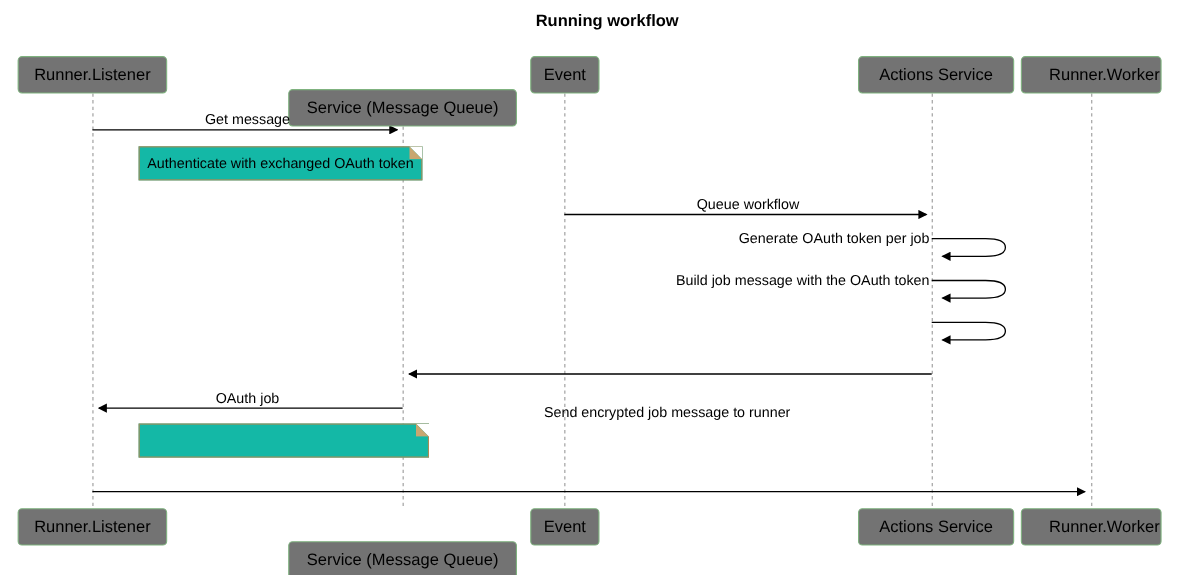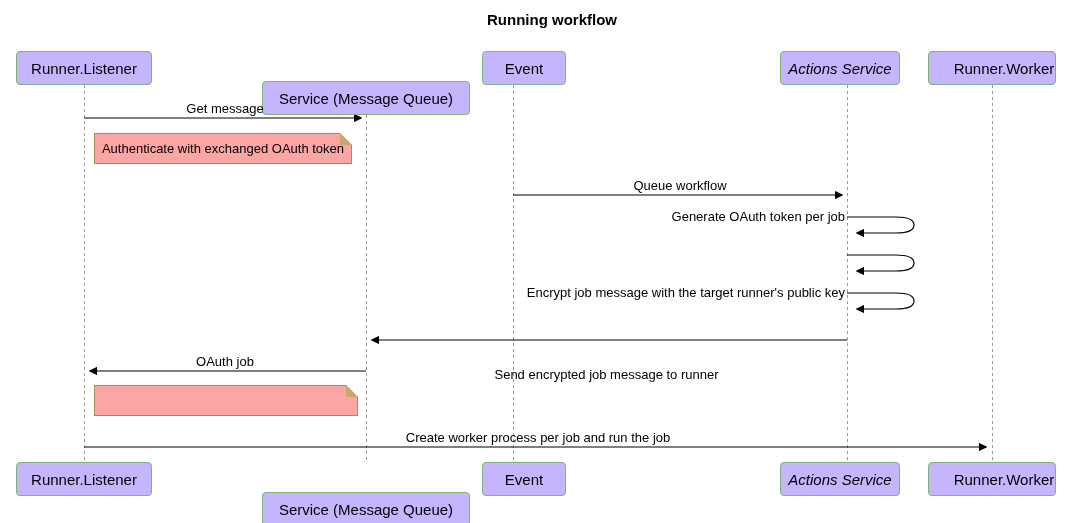--- a/index.html
+++ b/index.html
@@ -2,46 +2,46 @@
 <html><head>
 <meta charset="utf-8">
 <style>
   html,body{margin:0;padding:0;background:#ffffff;}
   body{font-family:"Liberation Sans", sans-serif;color:#000;}
   #diagram{position:relative;width:1072px;height:523px;background:#ffffff;overflow:hidden;}
   .layer{position:absolute;left:0;top:0;}
   .title{position:absolute;top:11px;left:16px;width:100%;text-align:center;font-weight:bold;font-size:15px;}
   .participant{
     position:absolute;height:34px;
-    background:#c4b5fd;border:1px solid #7fb27f;border-radius:4px;
+    background:#737373;border:1px solid #7fb27f;border-radius:4px;
     display:flex;align-items:center;justify-content:center;
     font-size:15px;box-sizing:border-box;
   }
   .row-top{top:51px;}
   .row-bottom{top:462px;}
   .p1{left:16px;width:136px;}
   .p2{left:262px;width:208px;margin-top:30px;}
-  .p3{left:482px;width:84px;}
-  .p4{left:780px;width:120px;font-style:italic;}
+  .p3{left:482px;width:63px;}
+  .p4{left:780px;width:142px;}
   .p5{left:928px;width:128px;padding-left:24px;}
   .msg-label{position:absolute;font-size:13px;line-height:15px;}
   .center{text-align:center;}
   .ralign{text-align:center;white-space:nowrap;}
   .m1{left:84px;top:101px;width:282px;}
   .m2{left:513px;top:178px;width:334px;}
   .m3{right:227px;top:209px;}
   .m4{right:227px;top:247px;}
   .m5{right:227px;top:285px;}
   .m6{left:366px;top:323px;width:481px;margin-top:44px;}
   .m7{left:84px;top:354px;width:282px;}
   .m8{left:84px;top:430px;width:908px;}
   .note{
-    position:absolute;background:#fca5a5;border:1px solid #aa8b55;
+    position:absolute;background:#14b8a6;border:1px solid #aa8b55;
     display:flex;align-items:center;justify-content:center;
-    font-size:13px;box-sizing:border-box;
+    font-size:13px;box-sizing:border-box;margin-left:32px;
   }
   .n1{left:94px;top:133px;width:258px;height:31px;}
   .n2{left:94px;top:385px;width:264px;height:31px;}
   .fold-white{position:absolute;top:-1px;right:-1px;width:12px;height:12px;background:#ffffff;
     clip-path:polygon(0 0,100% 0,100% 100%);}
   .fold-dark{position:absolute;top:-1px;right:-1px;width:12px;height:12px;background:#c9a670;
     clip-path:polygon(0 0,100% 100%,0 100%);}
 </style>
 </head>
 <body>
@@ -87,24 +87,23 @@
   <div class="participant row-top p4">
     <span>Actions Service</span>
   </div>
   <div class="participant row-top p5">
     <span>Runner.Worker</span>
   </div>
 
   <div class="msg-label center m2">Queue workflow</div>
   <div class="msg-label center m1">Get message</div>
   <div class="msg-label ralign m3">Generate OAuth token per job</div>
-  <div class="msg-label ralign m5">Encrypt job message with the target runner's public key</div>
+  <div class="msg-label ralign m4">Build job message with the OAuth token</div>
   <div class="msg-label center m6">Send encrypted job message to runner</div>
   <div class="msg-label center m7">OAuth job</div>
-  <div class="msg-label center m8">Create worker process per job and run the job</div>
 
   <div class="note n1">
     <span>Authenticate with exchanged OAuth token</span>
     <span class="fold-white"></span>
     <span class="fold-dark"></span>
   </div>
   <div class="note n2">
     <span class="fold-white"></span>
     <span class="fold-dark"></span>
   </div>

